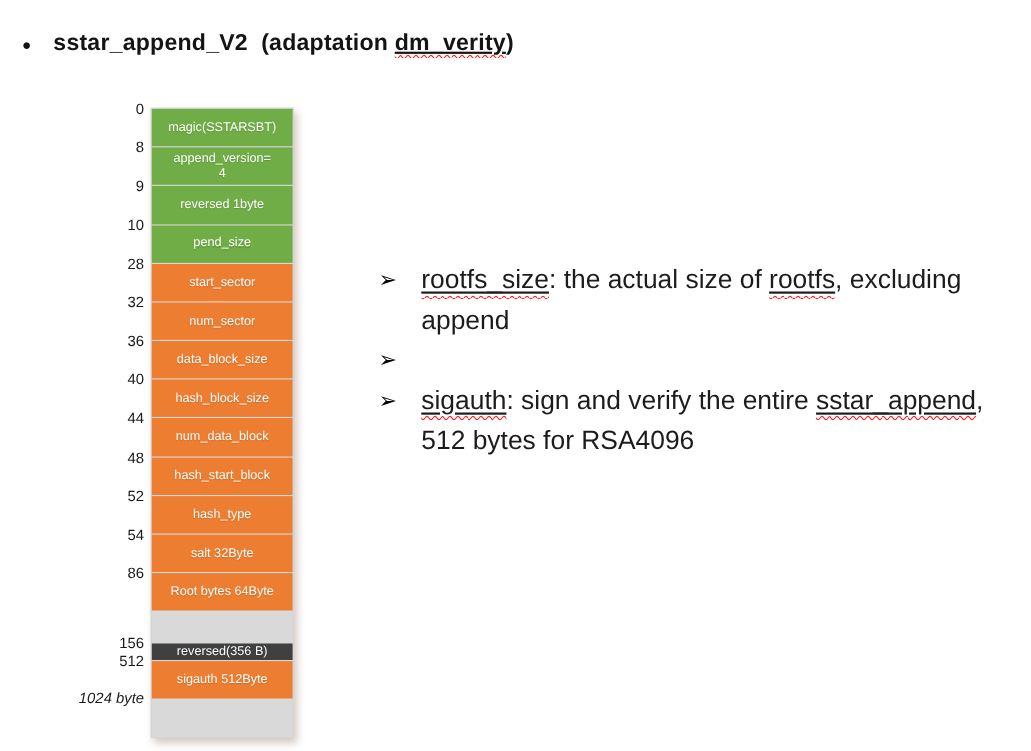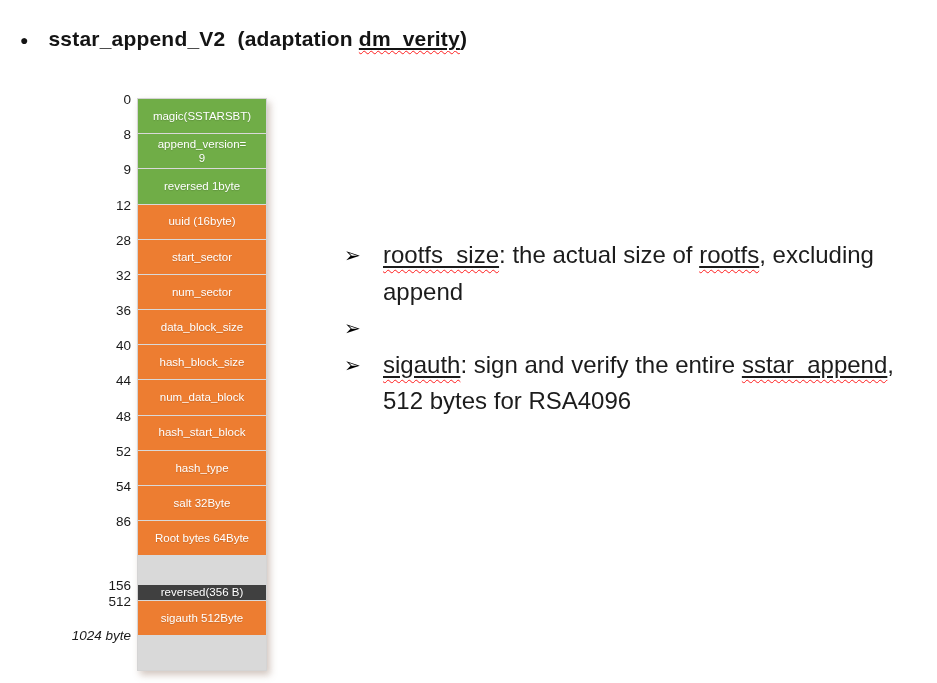--- a/index.html
+++ b/index.html
@@ -57,29 +57,29 @@
   <div class="diagram">
     <div class="blocks">
 
       <div class="row" data-color="green">
           <span class="tick">0</span>
           <span class="block-label">magic(SSTARSBT)</span>
         </div>
       <div class="row" data-color="green">
           <span class="tick">8</span>
           <span class="block-label">append_version=
-9</span>
+4</span>
         </div>
       <div class="row" data-color="green">
           <span class="tick">9</span>
           <span class="block-label">reversed 1byte</span>
         </div>
-      <div class="row" data-color="orange">
-          <span class="tick">12</span>
-          <span class="block-label">uuid (16byte)</span>
+      <div class="row" data-color="green">
+          <span class="tick">10</span>
+          <span class="block-label">pend_size</span>
         </div>
       <div class="row" data-color="orange">
           <span class="tick">28</span>
           <span class="block-label">start_sector</span>
         </div>
       <div class="row" data-color="orange">
           <span class="tick">32</span>
           <span class="block-label">num_sector</span>
         </div>
       <div class="row" data-color="orange">

